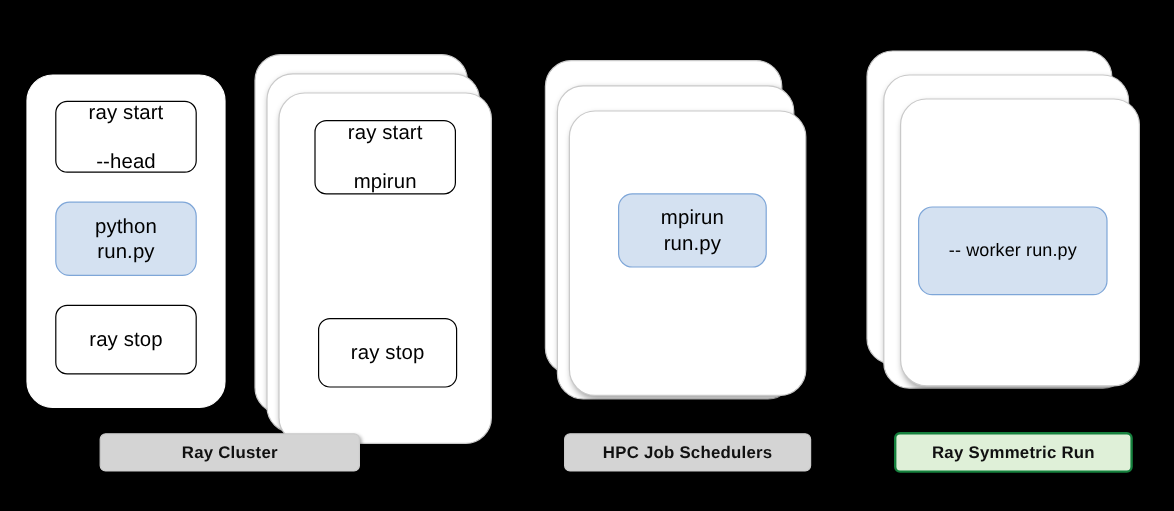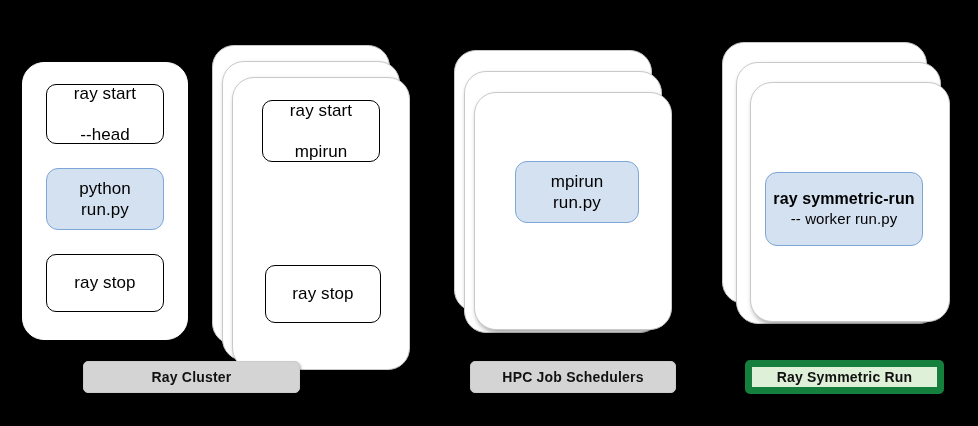--- a/index.html
+++ b/index.html
@@ -88,21 +88,21 @@
     color: #111111;
     letter-spacing: 0.2px;
     box-shadow: 1px 2px 3px rgba(0,0,0,0.30);
   }
   .group-label.grey {
     background: #d4d4d4;
     border: 1px solid #cbcbcb;
   }
   .group-label.green {
     background: #dff0d8;
-    border: 7px solid #15803d;
+    border: 2px solid #15803d;
   }
 </style>
 </head>
 <body>
 
 <div id="canvas">
 
   <div class="node-card plain" style="left:22px; top:62px; width:166px; height:278px;"></div>
 
   <div class="cmd-box white" style="left:46px; top:84px; width:118px; height:60px;">
@@ -147,21 +147,20 @@
 
   <div class="group-label grey" style="left:470px; top:361px; width:206px; height:32px;">
     <span>HPC Job Schedulers</span>
   </div>
 
   <div class="node-card ghost" style="left:722px; top:42px; width:205px; height:262px;"></div>
   <div class="node-card ghost" style="left:736px; top:62px; width:205px; height:262px;"></div>
   <div class="node-card ghost" style="left:750px; top:82px; width:200px; height:240px;"></div>
 
   <div class="cmd-box blue" style="left:765px; top:172px; width:158px; height:74px;">
-    <span class="cmd-line bold">ray symmetric-run</span>
     <span class="cmd-line sub">-- worker run.py</span>
   </div>
 
   <div class="group-label green" style="left:745px; top:360px; width:199px; height:34px;">
     <span>Ray Symmetric Run</span>
   </div>
 
 </div>
 
 </body></html>

